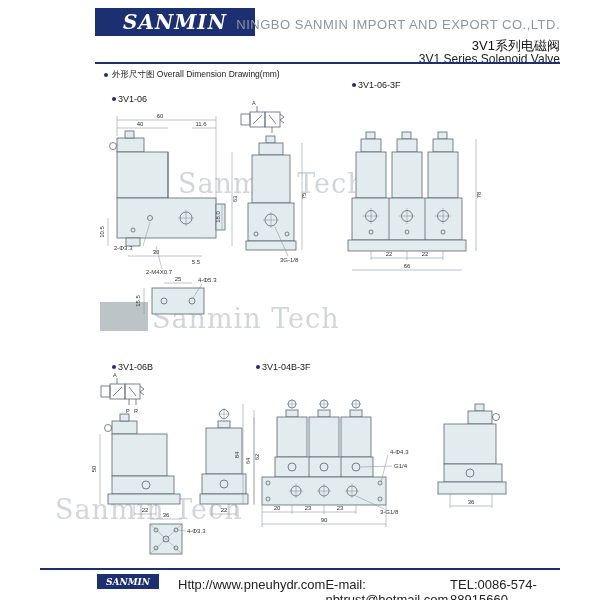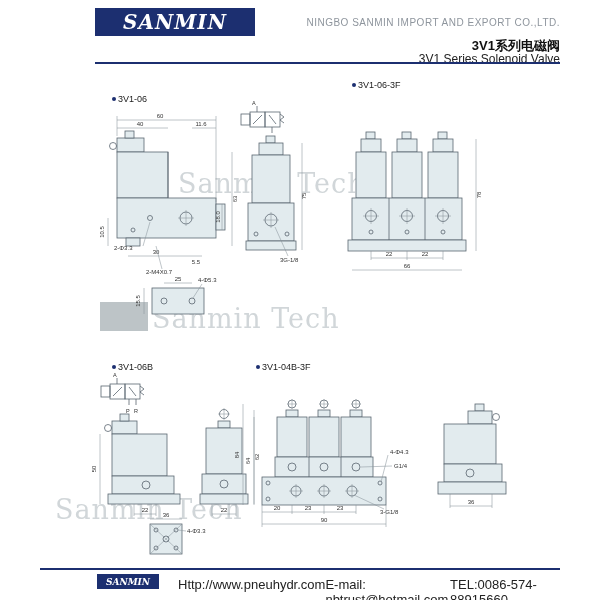--- a/index.html
+++ b/index.html
@@ -5,23 +5,23 @@
   *{margin:0;padding:0;box-sizing:border-box}
   html,body{width:600px;height:600px;background:#fff}
   body{font-family:"Liberation Sans",sans-serif;position:relative;overflow:hidden}
   .page{position:absolute;inset:0;background:#fff;outline:1px solid #e3e3e3}
 
   
   .logo-box{position:absolute;left:95px;top:8px;width:160px;height:28px;background:#1c2f70;
             display:flex;align-items:center;justify-content:center;z-index:3}
   .logo-text{font-family:"DejaVu Serif",serif;font-style:italic;font-weight:bold;
              font-size:20px;color:#fff;letter-spacing:1px}
-  .company{position:absolute;right:40px;top:17px;font-size:10px;color:#8e959d;
+  .company{position:absolute;right:40px;top:17px;font-size:13px;color:#8e959d;
            letter-spacing:.5px;z-index:3}
-  .title-cn{position:absolute;right:40px;top:37px;font-size:13px;font-weight:bold;color:#111;z-index:3}
+  .title-cn{position:absolute;right:40px;top:37px;font-size:13px;font-weight:normal;color:#111;z-index:3}
   .title-en{position:absolute;right:40px;top:52px;font-size:12px;color:#222;z-index:3}
   .header-rule{position:absolute;left:95px;right:40px;top:62px;height:2px;background:#1c2f70;z-index:3}
 
   
   .section-heading{position:absolute;left:104px;top:69px;font-size:8.5px;color:#1a1a1a;
                    display:flex;align-items:center;gap:4px;z-index:3}
   .dwg-label{position:absolute;font-size:9px;color:#1a1a1a;display:flex;align-items:center;gap:2px;z-index:3}
   .dot{width:4px;height:4px;border-radius:50%;background:#1c2f70;display:inline-block;flex:none}
 
   
@@ -59,20 +59,24 @@
   <div class="wm wm3">Sanmin Tech</div>
 
   <div class="logo-box">
     <span class="logo-text">SANMIN</span>
   </div>
   <div class="company">NINGBO SANMIN IMPORT AND EXPORT CO.,LTD.</div>
   <div class="title-cn">3V1系列电磁阀</div>
   <div class="title-en">3V1 Series Solenoid Valve</div>
   <div class="header-rule"></div>
 
+  <div class="section-heading">
+    <span class="dot"></span>
+    <span>外形尺寸图 Overall Dimension Drawing(mm)</span>
+  </div>
 
   <div class="dwg-label" style="left:112px;top:94px">
     <span class="dot"></span>
     <span>3V1-06</span>
   </div>
   <div class="dwg-label" style="left:352px;top:80px">
     <span class="dot"></span>
     <span>3V1-06-3F</span>
   </div>
   <div class="dwg-label" style="left:112px;top:362px">

